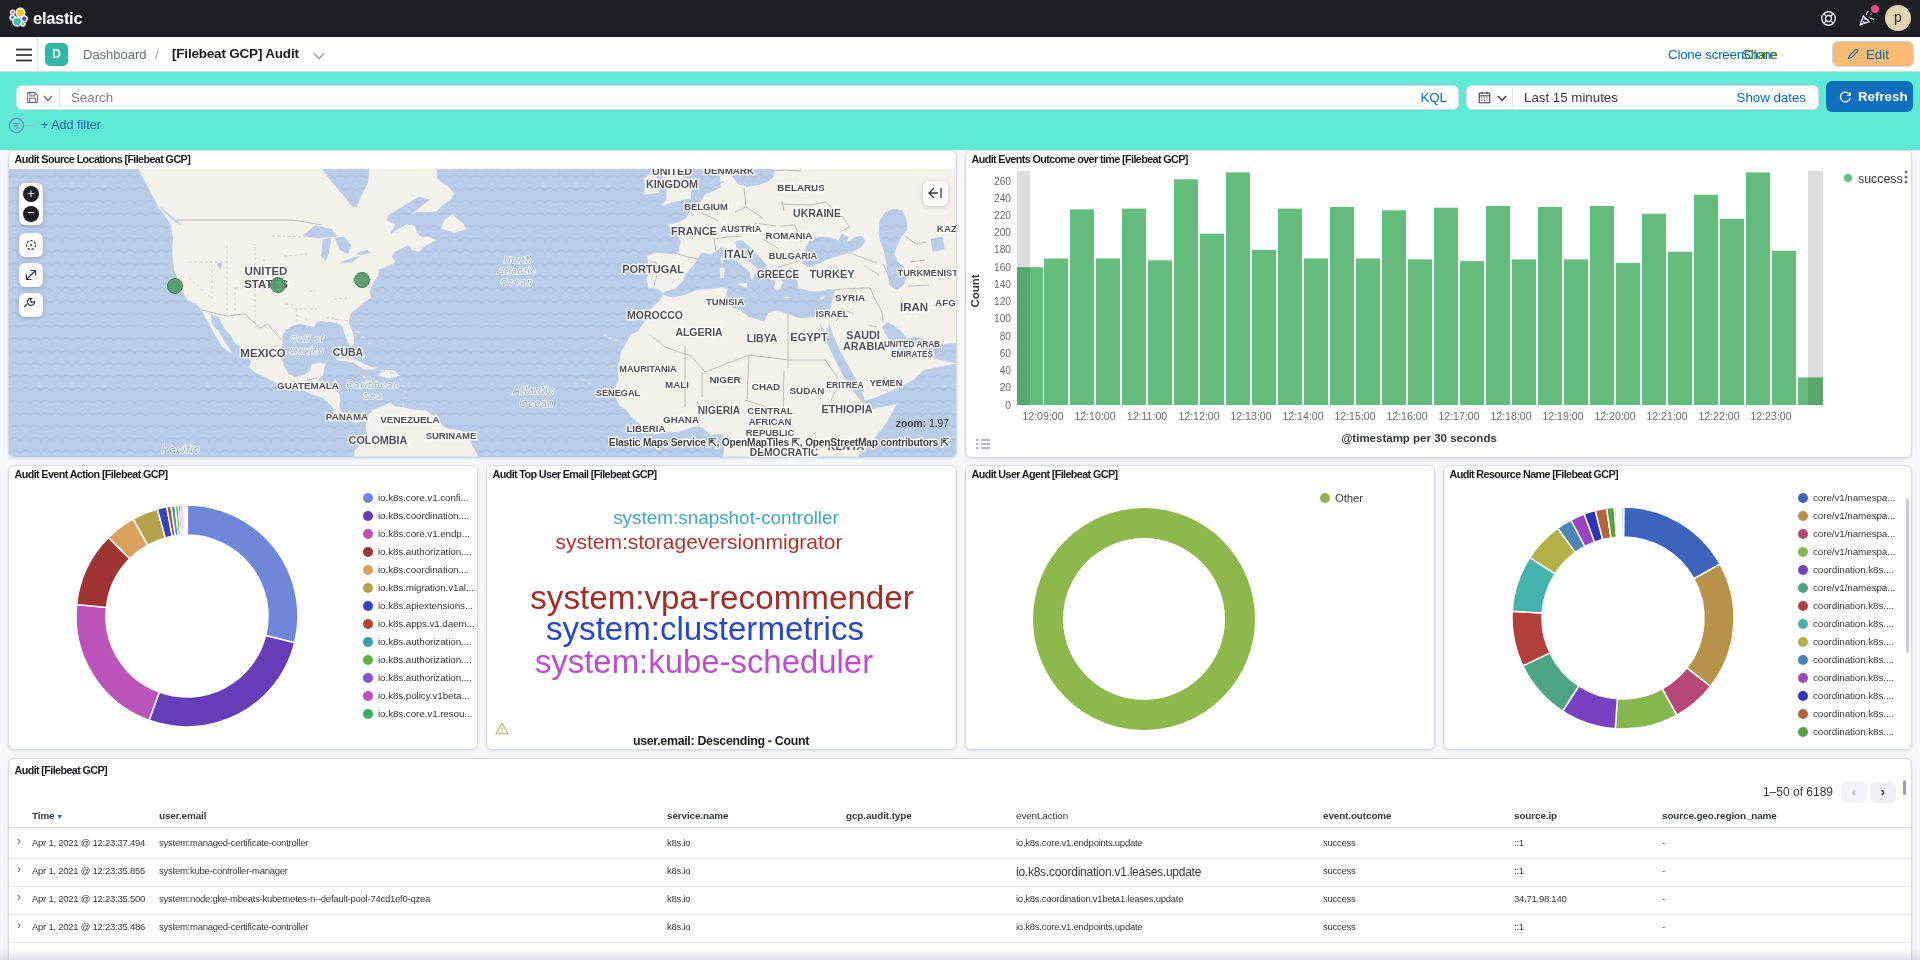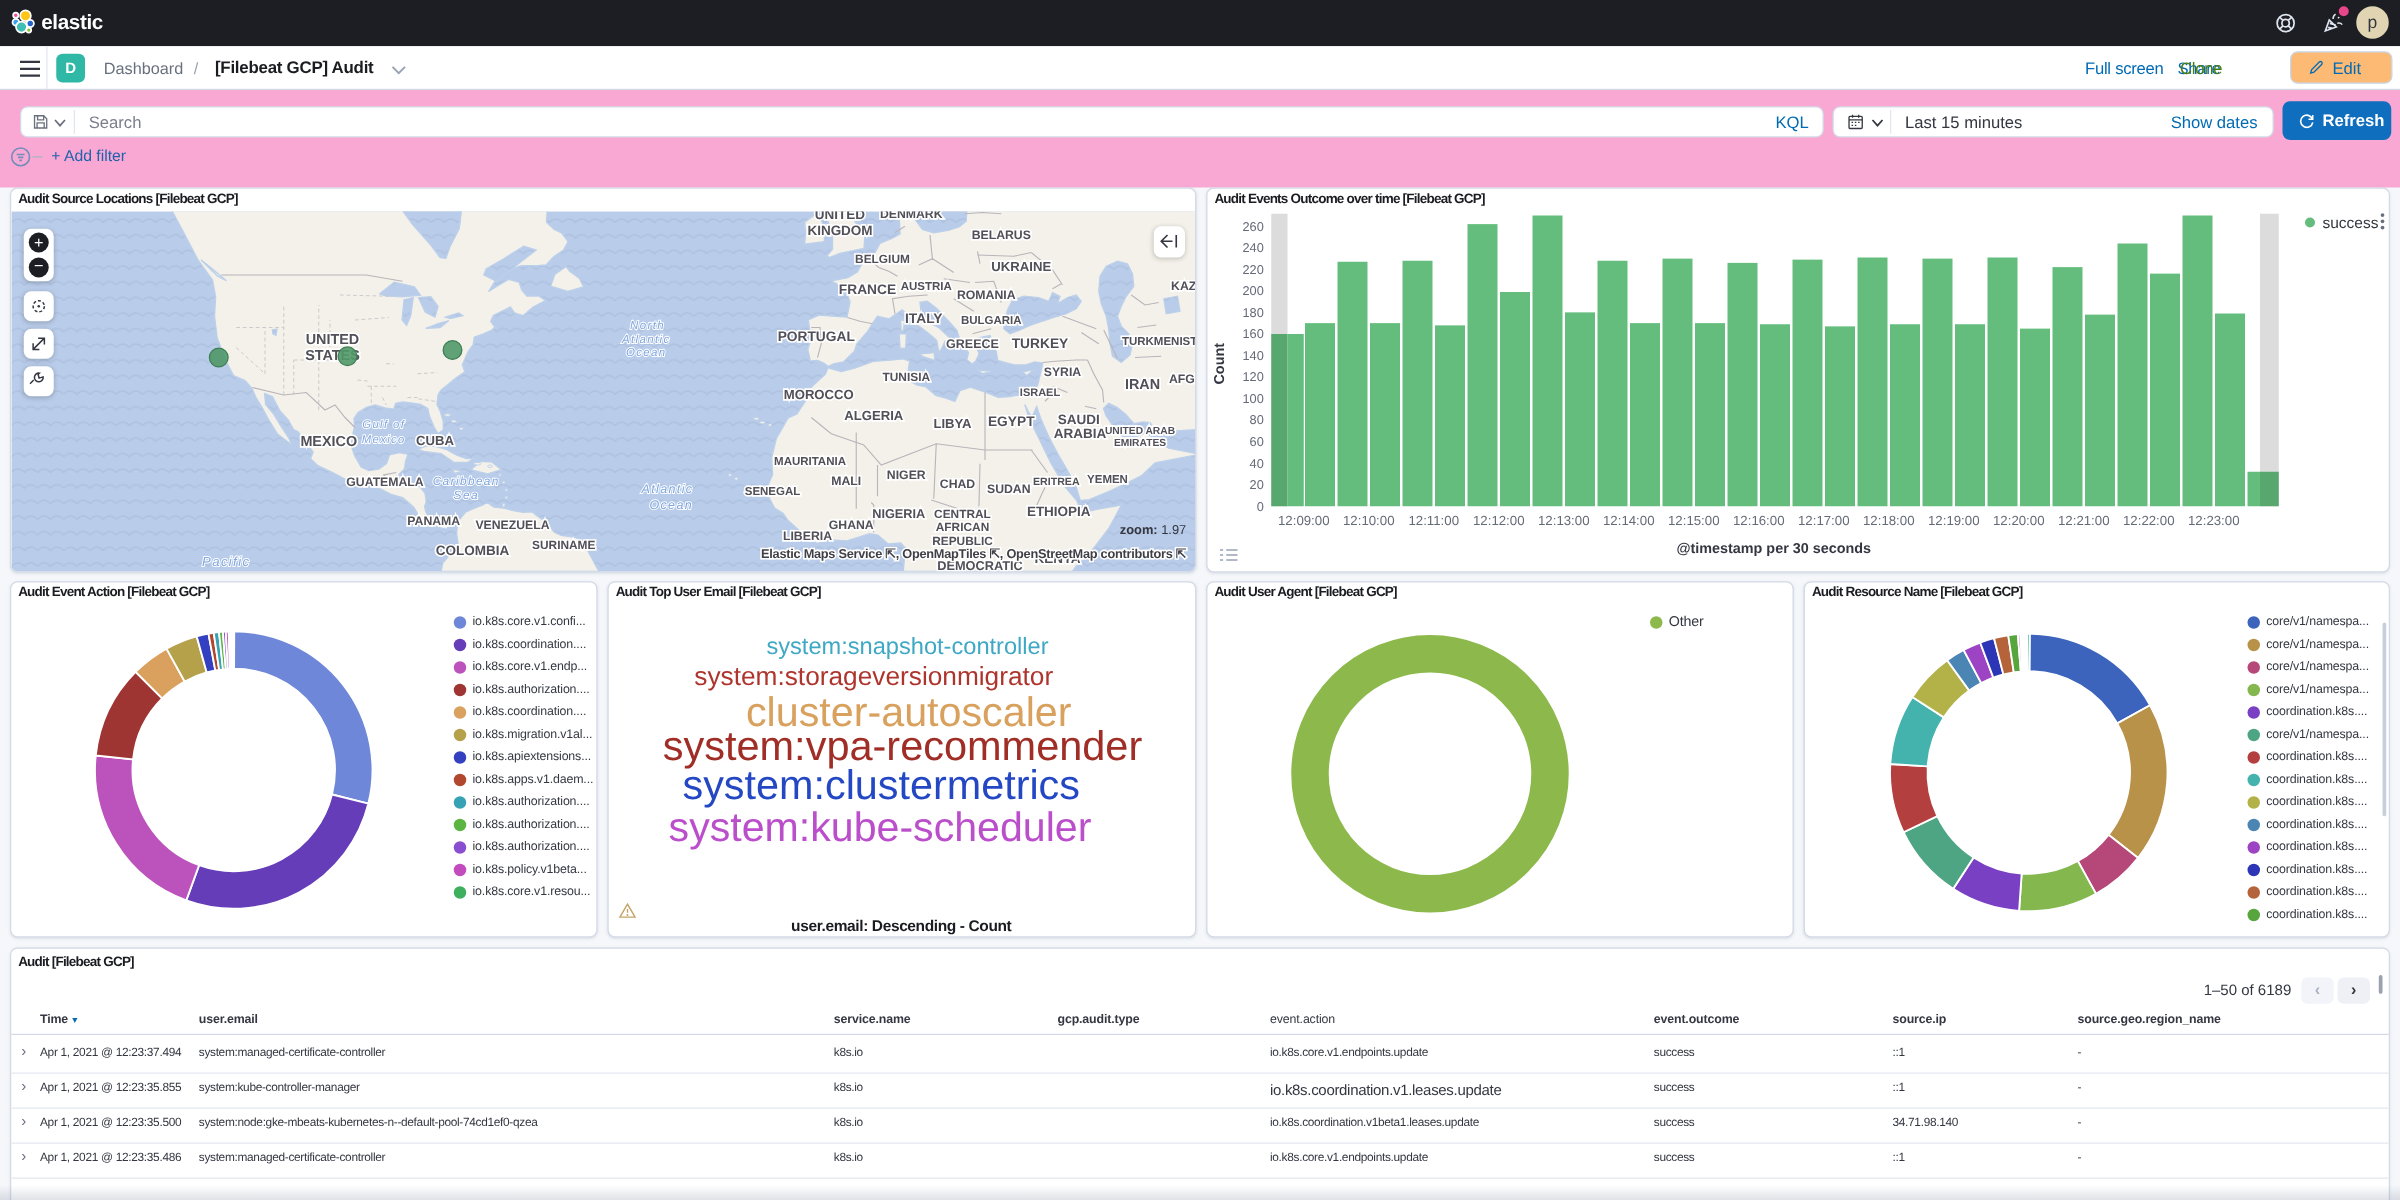--- a/index.html
+++ b/index.html
@@ -43,32 +43,32 @@
       </g>
     </svg>
   <div style="position:absolute;left:37px;top:0px;width:1px;height:34px;background:#e3e8f0"></div>
   <div style="position:absolute;left:45px;top:6px;width:23px;height:23px;border-radius:5px;background:#2fb8a5;color:#fff;font-size:12px;font-weight:bold;text-align:center;line-height:23px">D</div>
   <div style="position:absolute;left:83px;top:10px;font-size:13px;color:#69707d">Dashboard</div>
   <div style="position:absolute;left:155px;top:10px;font-size:13px;color:#98a2b3">/</div>
   <div style="position:absolute;left:172px;top:9px;font-size:13.5px;letter-spacing:-.2px;font-weight:bold;color:#1a1c21">[Filebeat GCP] Audit</div>
   <svg width="12" height="8" style="position:absolute;left:313px;top:15px" viewBox="0 0 12 8">
       <path d="M1 1.5 L6 6.5 L11 1.5" fill="none" stroke="#98a2b3" stroke-width="1.6"></path>
     </svg>
-  <div style="position:absolute;left:1668px;top:10px;font-size:13.3px;letter-spacing:-.2px;color:#006bb4">Full screen</div>
+  <div style="position:absolute;left:1668px;top:10px;font-size:13.3px;letter-spacing:-.2px;color:#006bb4">Clone screen</div>
   <div style="position:absolute;left:1742px;top:10px;font-size:13.3px;letter-spacing:-.2px;color:#006bb4">Share</div>
   <div style="position:absolute;left:1744px;top:10px;font-size:13.3px;letter-spacing:-.2px;color:#4d7c0f">Clone</div>
   <div style="position:absolute;left:1832px;top:4px;width:82px;height:26px;border:1px solid #c6d8ec;border-radius:6px;background:#fdba74">
     <svg width="12" height="12" viewBox="0 0 16 16" style="position:absolute;left:14px;top:6px" fill="none" stroke="#006bb4" stroke-width="1.4">
         <path d="M2 14 L3 10.5 L11.5 2 a1.8 1.8 0 0 1 2.5 2.5 L5.5 13 Z"></path>
       </svg>
     <div style="position:absolute;left:33px;top:5px;font-size:13.3px;color:#006bb4">Edit</div>
   </div>
 </div>
 
-<div style="position:absolute;left:0;top:72px;width:1920px;height:78px;background:#f9a8d4">
+<div style="position:absolute;left:0;top:72px;width:1920px;height:78px;background:#5eead4">
   <div style="position:absolute;left:16px;top:13px;width:1443px;height:25px;background:#fff;border:1px solid #d3dae6;border-radius:6px">
     <svg width="13" height="13" viewBox="0 0 16 16" style="position:absolute;left:9px;top:5px" fill="none" stroke="#69707d" stroke-width="1.3">
         <path d="M2 2 h9 l3 3 v9 h-12 z"></path>
         <path d="M5 2 v4 h6 v-4 M4.5 14 v-5 h7 v5"></path>
       </svg>
     <svg width="10" height="7" style="position:absolute;left:26px;top:9px" viewBox="0 0 10 7">
         <path d="M1 1 L5 5.5 L9 1" fill="none" stroke="#69707d" stroke-width="1.4"></path>
       </svg>
     <div style="position:absolute;left:42px;top:2px;width:1px;height:19px;background:#e0e5ee"></div>
     <div style="position:absolute;left:54px;top:4px;font-size:13.3px;color:#7a7f8b">Search</div>
@@ -449,21 +449,20 @@
     <div style="position:absolute;left:369px;top:206.0px;font-size:9.9px;letter-spacing:-.1px;color:#343741;white-space:nowrap">io.k8s.authorization....</div>
     <div style="position:absolute;left:354px;top:225.0px;width:10px;height:10px;border-radius:50%;background:#c24bbe"></div>
     <div style="position:absolute;left:369px;top:224.0px;font-size:9.9px;letter-spacing:-.1px;color:#343741;white-space:nowrap">io.k8s.policy.v1beta...</div>
     <div style="position:absolute;left:354px;top:243.0px;width:10px;height:10px;border-radius:50%;background:#3eaf5c"></div>
     <div style="position:absolute;left:369px;top:242.0px;font-size:9.9px;letter-spacing:-.1px;color:#343741;white-space:nowrap">io.k8s.core.v1.resou...</div>
   </div>
 <div class="panel" style="left:486px;top:465px;width:471px;height:285px;overflow:hidden">
     <div class="ptitle">Audit Top User Email [Filebeat GCP]</div>
     <div style="position:absolute;left:239px;top:52px;transform:translate(-50%,-50%);font-size:18.9px;color:#3fa8c4;white-space:nowrap">system:snapshot-controller</div>
     <div style="position:absolute;left:212px;top:76px;transform:translate(-50%,-50%);font-size:21px;color:#ae352d;white-space:nowrap">system:storageversionmigrator</div>
-    <div style="position:absolute;left:240px;top:104px;transform:translate(-50%,-50%);font-size:33px;color:#d9a15e;white-space:nowrap">cluster-autoscaler</div>
     <div style="position:absolute;left:235px;top:132px;transform:translate(-50%,-50%);font-size:33.2px;color:#a02e26;white-space:nowrap">system:vpa-recommender</div>
     <div style="position:absolute;left:218px;top:163px;transform:translate(-50%,-50%);font-size:33.1px;color:#2448c4;white-space:nowrap">system:clustermetrics</div>
     <div style="position:absolute;left:217px;top:196px;transform:translate(-50%,-50%);font-size:32.9px;color:#bb4fcb;white-space:nowrap">system:kube-scheduler</div>
     <svg width="14" height="13" viewBox="0 0 16 15" style="position:absolute;left:8px;top:256px">
       <path d="M8 1.5 L15 13.5 H1 Z" fill="none" stroke="#c6a465" stroke-width="1.3"></path>
       <line x1="8" y1="6" x2="8" y2="9.5" stroke="#c6a465" stroke-width="1.3"></line>
       <circle cx="8" cy="11.5" r=".9" fill="#c6a465"></circle>
     </svg>
     <div style="position:absolute;left:234px;top:268px;transform:translateX(-50%);font-size:12.4px;letter-spacing:-.3px;font-weight:bold;color:#1a1c21">user.email: Descending - Count</div>
   </div>

